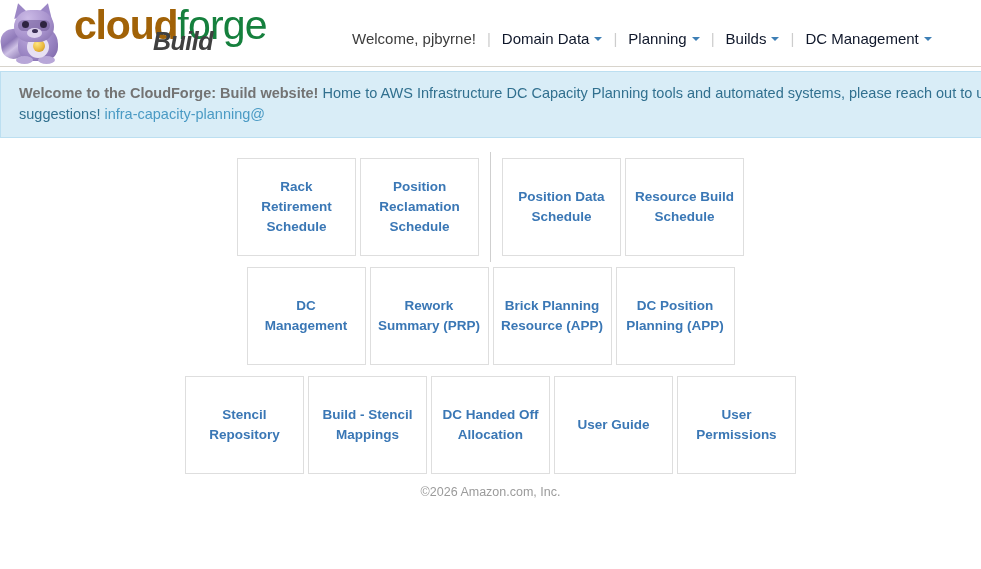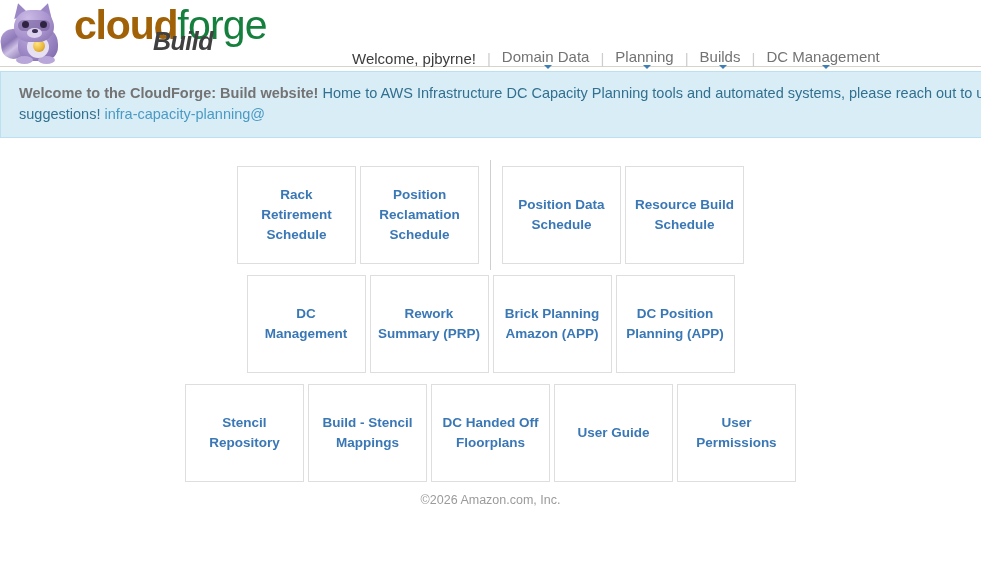--- a/index.html
+++ b/index.html
@@ -150,44 +150,43 @@
     font-size: 25px;
     font-style: italic;
     font-weight: bold;
     color: #404040;
     letter-spacing: -0.5px;
   }
 
   .nav-area {
     position: absolute;
     left: 352px;
-    top: 48px;
+    top: 30px;
     display: flex;
     align-items: center;
     font-size: 15px;
     white-space: nowrap;
   }
   .welcome-text {
     color: #3d3d3d;
     font-size: 15px;
   }
   .nav-sep {
     color: #cdcdcd;
     margin: 0 11px;
     font-size: 15px;
     user-select: none;
   }
   .nav-link {
-    color: #737373;
+    color: #0f172a;
     font-size: 15px;
     text-decoration: none;
     display: inline-flex;
     align-items: center;
     cursor: pointer;
-    flex-direction: column;
   }
   .caret {
     display: inline-block;
     width: 0; height: 0;
     margin-left: 5px;
     border-left: 4px solid transparent;
     border-right: 4px solid transparent;
     border-top: 4px solid #3d7fb5;
   }
 
@@ -203,21 +202,21 @@
     font-size: 14.5px;
     line-height: 21px;
   }
   .alert-banner b { color: #737373; }
   .alert-link { color: #4a9ac4; text-decoration: none; cursor: pointer; }
 
   
   .tiles-wrap {
     position: relative;
     width: 981px;
-    padding-top: 28px;
+    padding-top: 20px;
   }
   .tile-row {
     display: flex;
     justify-content: center;
     align-items: stretch;
     margin-bottom: 11px;
   }
   .tile {
     width: 119px;
     height: 98px;
@@ -318,28 +317,28 @@
     <a class="tile">Rack Retirement Schedule</a>
     <a class="tile">Position Reclamation Schedule</a>
     <div class="tile-divider"></div>
     <a class="tile">Position Data Schedule</a>
     <a class="tile">Resource Build Schedule</a>
   </div>
 
   <div class="tile-row">
     <a class="tile">DC Management</a>
     <a class="tile">Rework Summary (PRP)</a>
-    <a class="tile">Brick Planning Amazon (APP)</a>
+    <a class="tile">Brick Planning Resource (APP)</a>
     <a class="tile">DC Position Planning (APP)</a>
   </div>
 
   <div class="tile-row">
     <a class="tile">Stencil Repository</a>
     <a class="tile">Build - Stencil Mappings</a>
-    <a class="tile">DC Handed Off Floorplans</a>
+    <a class="tile">DC Handed Off Allocation</a>
     <a class="tile">User Guide</a>
     <a class="tile">User Permissions</a>
   </div>
 
 </div>
 
 <div class="site-footer">
   <span>©2026 Amazon.com, Inc.</span>
 </div>
 

